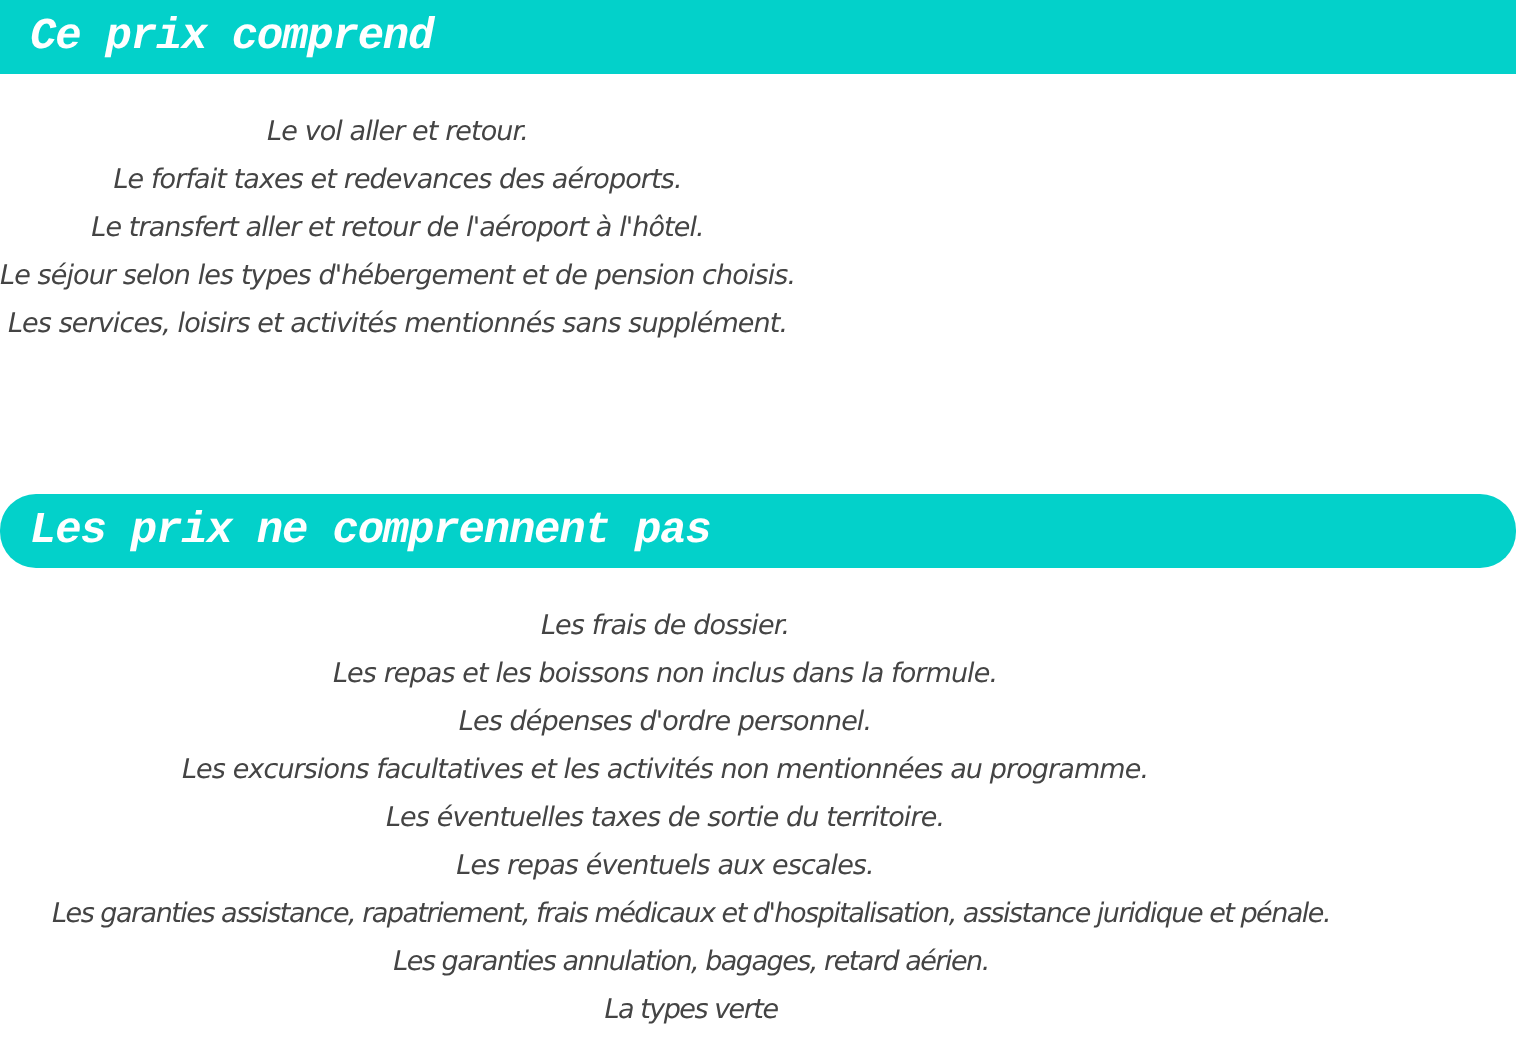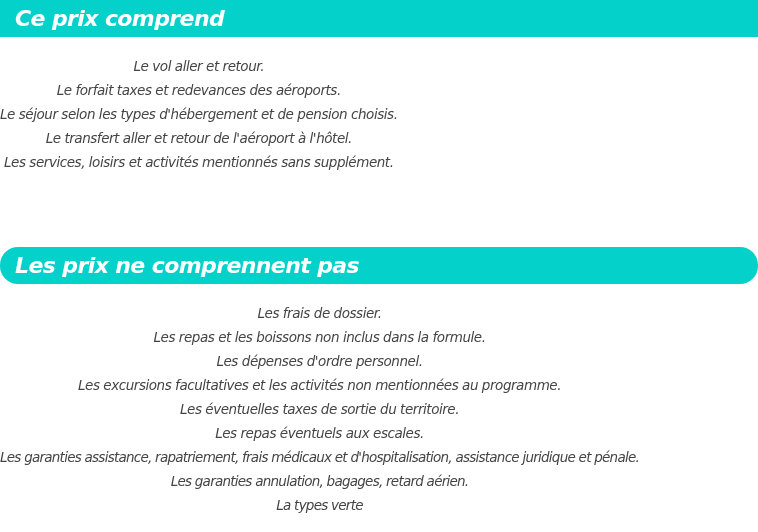--- a/index.html
+++ b/index.html
@@ -22,20 +22,21 @@
       background: #03d1ca;
       color: #ffffff;
       font-style: italic;
       font-weight: bold;
       font-size: 22px;
       line-height: 37px;
       padding-left: 15px;
       box-sizing: border-box;
       letter-spacing: -0.6px;
       white-space: nowrap;
+      font-family: Liberation Mono, monospace;
     }
     #hdr-included { top: 0; }
     #hdr-excluded { top: 247px; border-radius: 18px; }
     .item-list {
       position: absolute;
       left: 0;
       margin: 0;
       padding: 0;
       list-style: none;
     }
@@ -46,34 +47,35 @@
       line-height: 24px;
       font-size: 13.5px;
       font-style: italic;
       color: #444444;
       white-space: nowrap;
       letter-spacing: -0.45px;
       text-align: center;
     }
     .item-list li.condensed {
       letter-spacing: -0.75px;
+      padding-left: 26px;
     }
   </style>
 </head>
 <body>
 
 <div id="hdr-included" class="section-header">
   <span>Ce prix comprend</span>
 </div>
 
 <ul id="list-included" class="item-list">
   <li>Le vol aller et retour.</li>
   <li>Le forfait taxes et redevances des aéroports.</li>
+  <li>Le transfert aller et retour de l'aéroport à l'hôtel.</li>
   <li>Le séjour selon les types d'hébergement et de pension choisis.</li>
-  <li>Le transfert aller et retour de l'aéroport à l'hôtel.</li>
   <li>Les services, loisirs et activités mentionnés sans supplément.</li>
 </ul>
 
 <div id="hdr-excluded" class="section-header">
   <span>Les prix ne comprennent pas</span>
 </div>
 
 <ul id="list-excluded" class="item-list">
   <li>Les frais de dossier.</li>
   <li>Les repas et les boissons non inclus dans la formule.</li>

